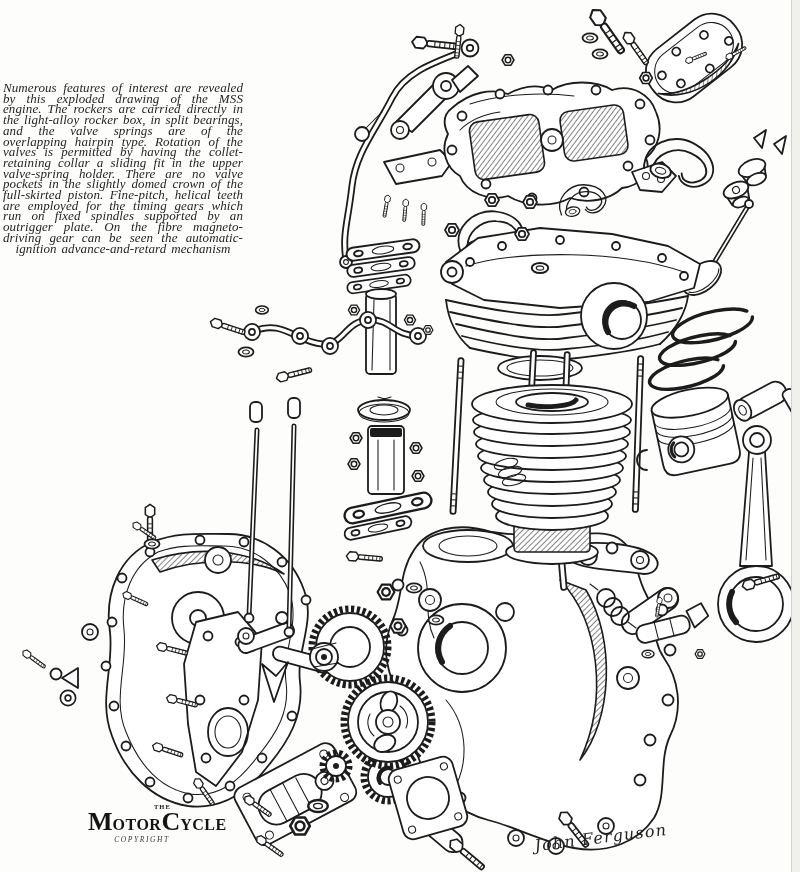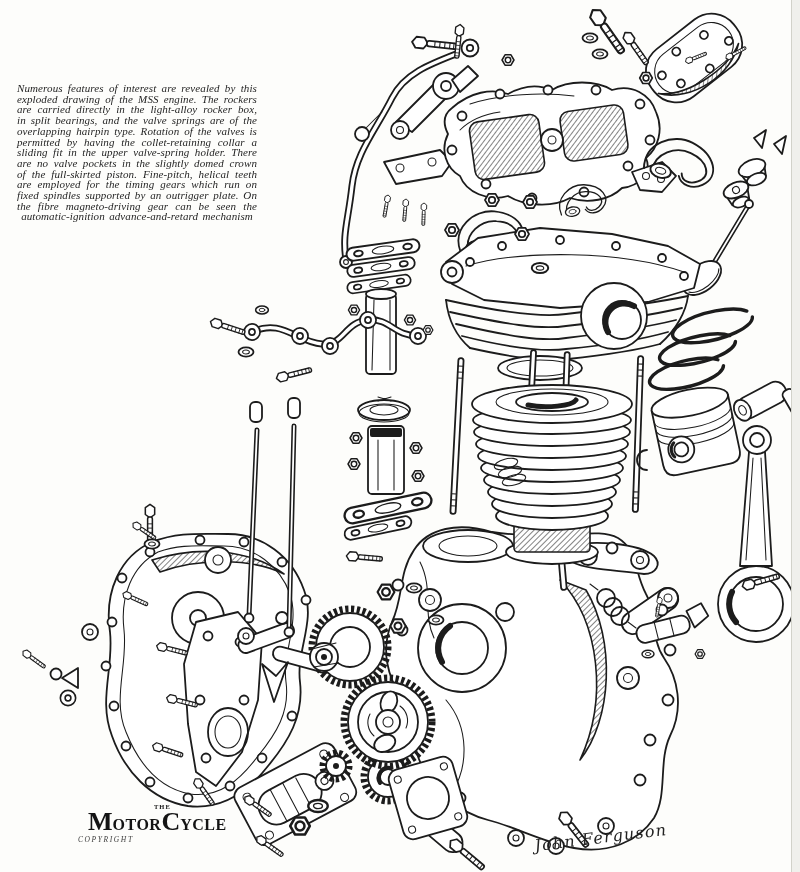--- a/index.html
+++ b/index.html
@@ -7,31 +7,31 @@
     width:800px;height:872px;position:relative;overflow:hidden;
     background:#fdfdfb;
     font-family:"Liberation Serif",serif;
     color:#1c1c1c;
   }
   .page-edge{
     position:absolute;top:0;right:0;width:8px;height:100%;
     background:#f0f0ec;border-left:1px solid #d2d2ca;
   }
   .caption{
-    position:absolute;left:17px;top:83px;width:240px;
-    font-style:italic;font-size:11px;line-height:10.7px;
+    position:absolute;left:3px;top:83px;width:240px;
+    font-style:italic;font-size:13px;line-height:10.7px;
     text-align:justify;text-align-last:center;
     letter-spacing:.1px;word-spacing:1.5px;color:#242424;
   }
   .logo{position:absolute;left:56px;top:809px;width:150px;color:#141414;}
   .logo-line{position:relative;font-weight:bold;white-space:nowrap;line-height:1;margin-left:32px;}
   .logo-big{font-size:26px;}
   .logo-small{font-size:16px;letter-spacing:.5px;}
   .logo-the{position:absolute;top:-5px;left:66px;font-size:6.5px;letter-spacing:1px;font-weight:bold;}
-  .logo-copyright{margin-top:0;margin-left:22px;font-style:italic;font-size:7.5px;letter-spacing:1.6px;color:#3a3a3a;}
+  .logo-copyright{margin-top:0;margin-left:22px;font-style:italic;font-size:7.5px;letter-spacing:1.6px;color:#3a3a3a;text-align:center;}
   .signature{
     position:absolute;left:534px;top:828px;
     transform:rotate(-7deg);
     font-family:"DejaVu Serif",serif;font-style:italic;
     font-size:16px;letter-spacing:1.2px;color:#222;
     white-space:nowrap;
   }
   svg.art{position:absolute;left:0;top:0;}
   .ln{fill:none;stroke:#1c1c1c;stroke-width:1.8;stroke-linecap:round;stroke-linejoin:round;}
   .thin{stroke-width:1.05;}

